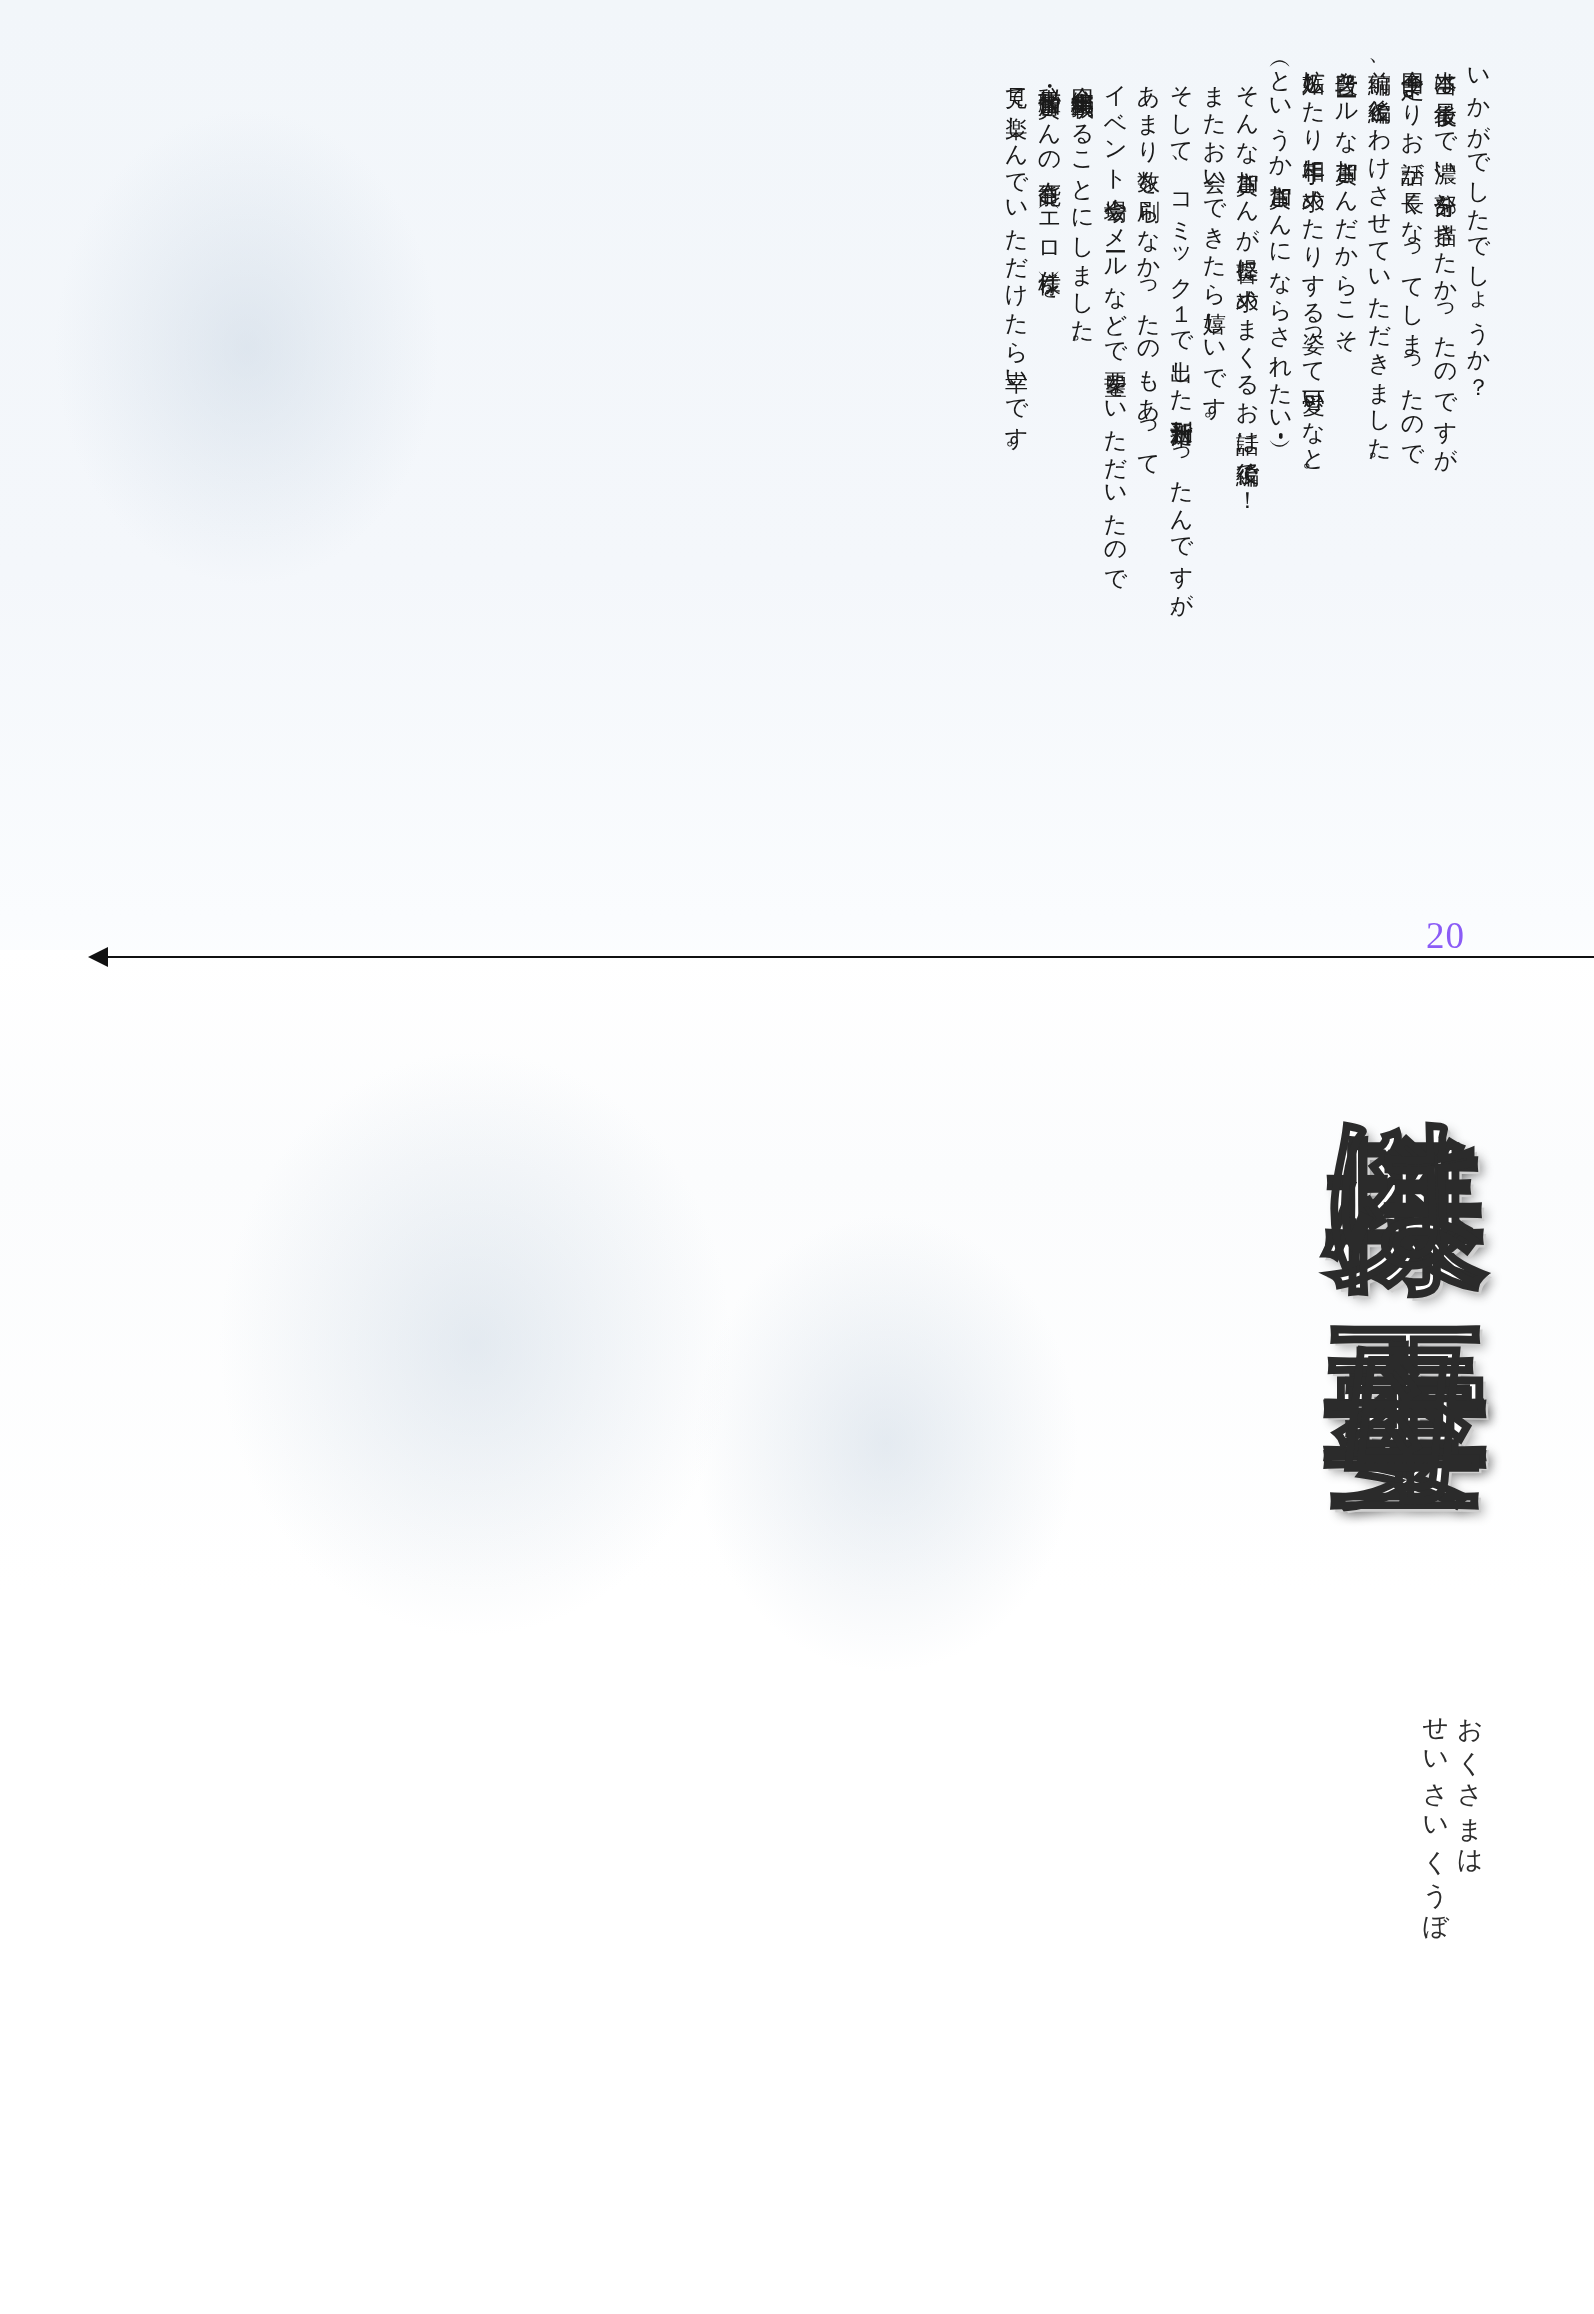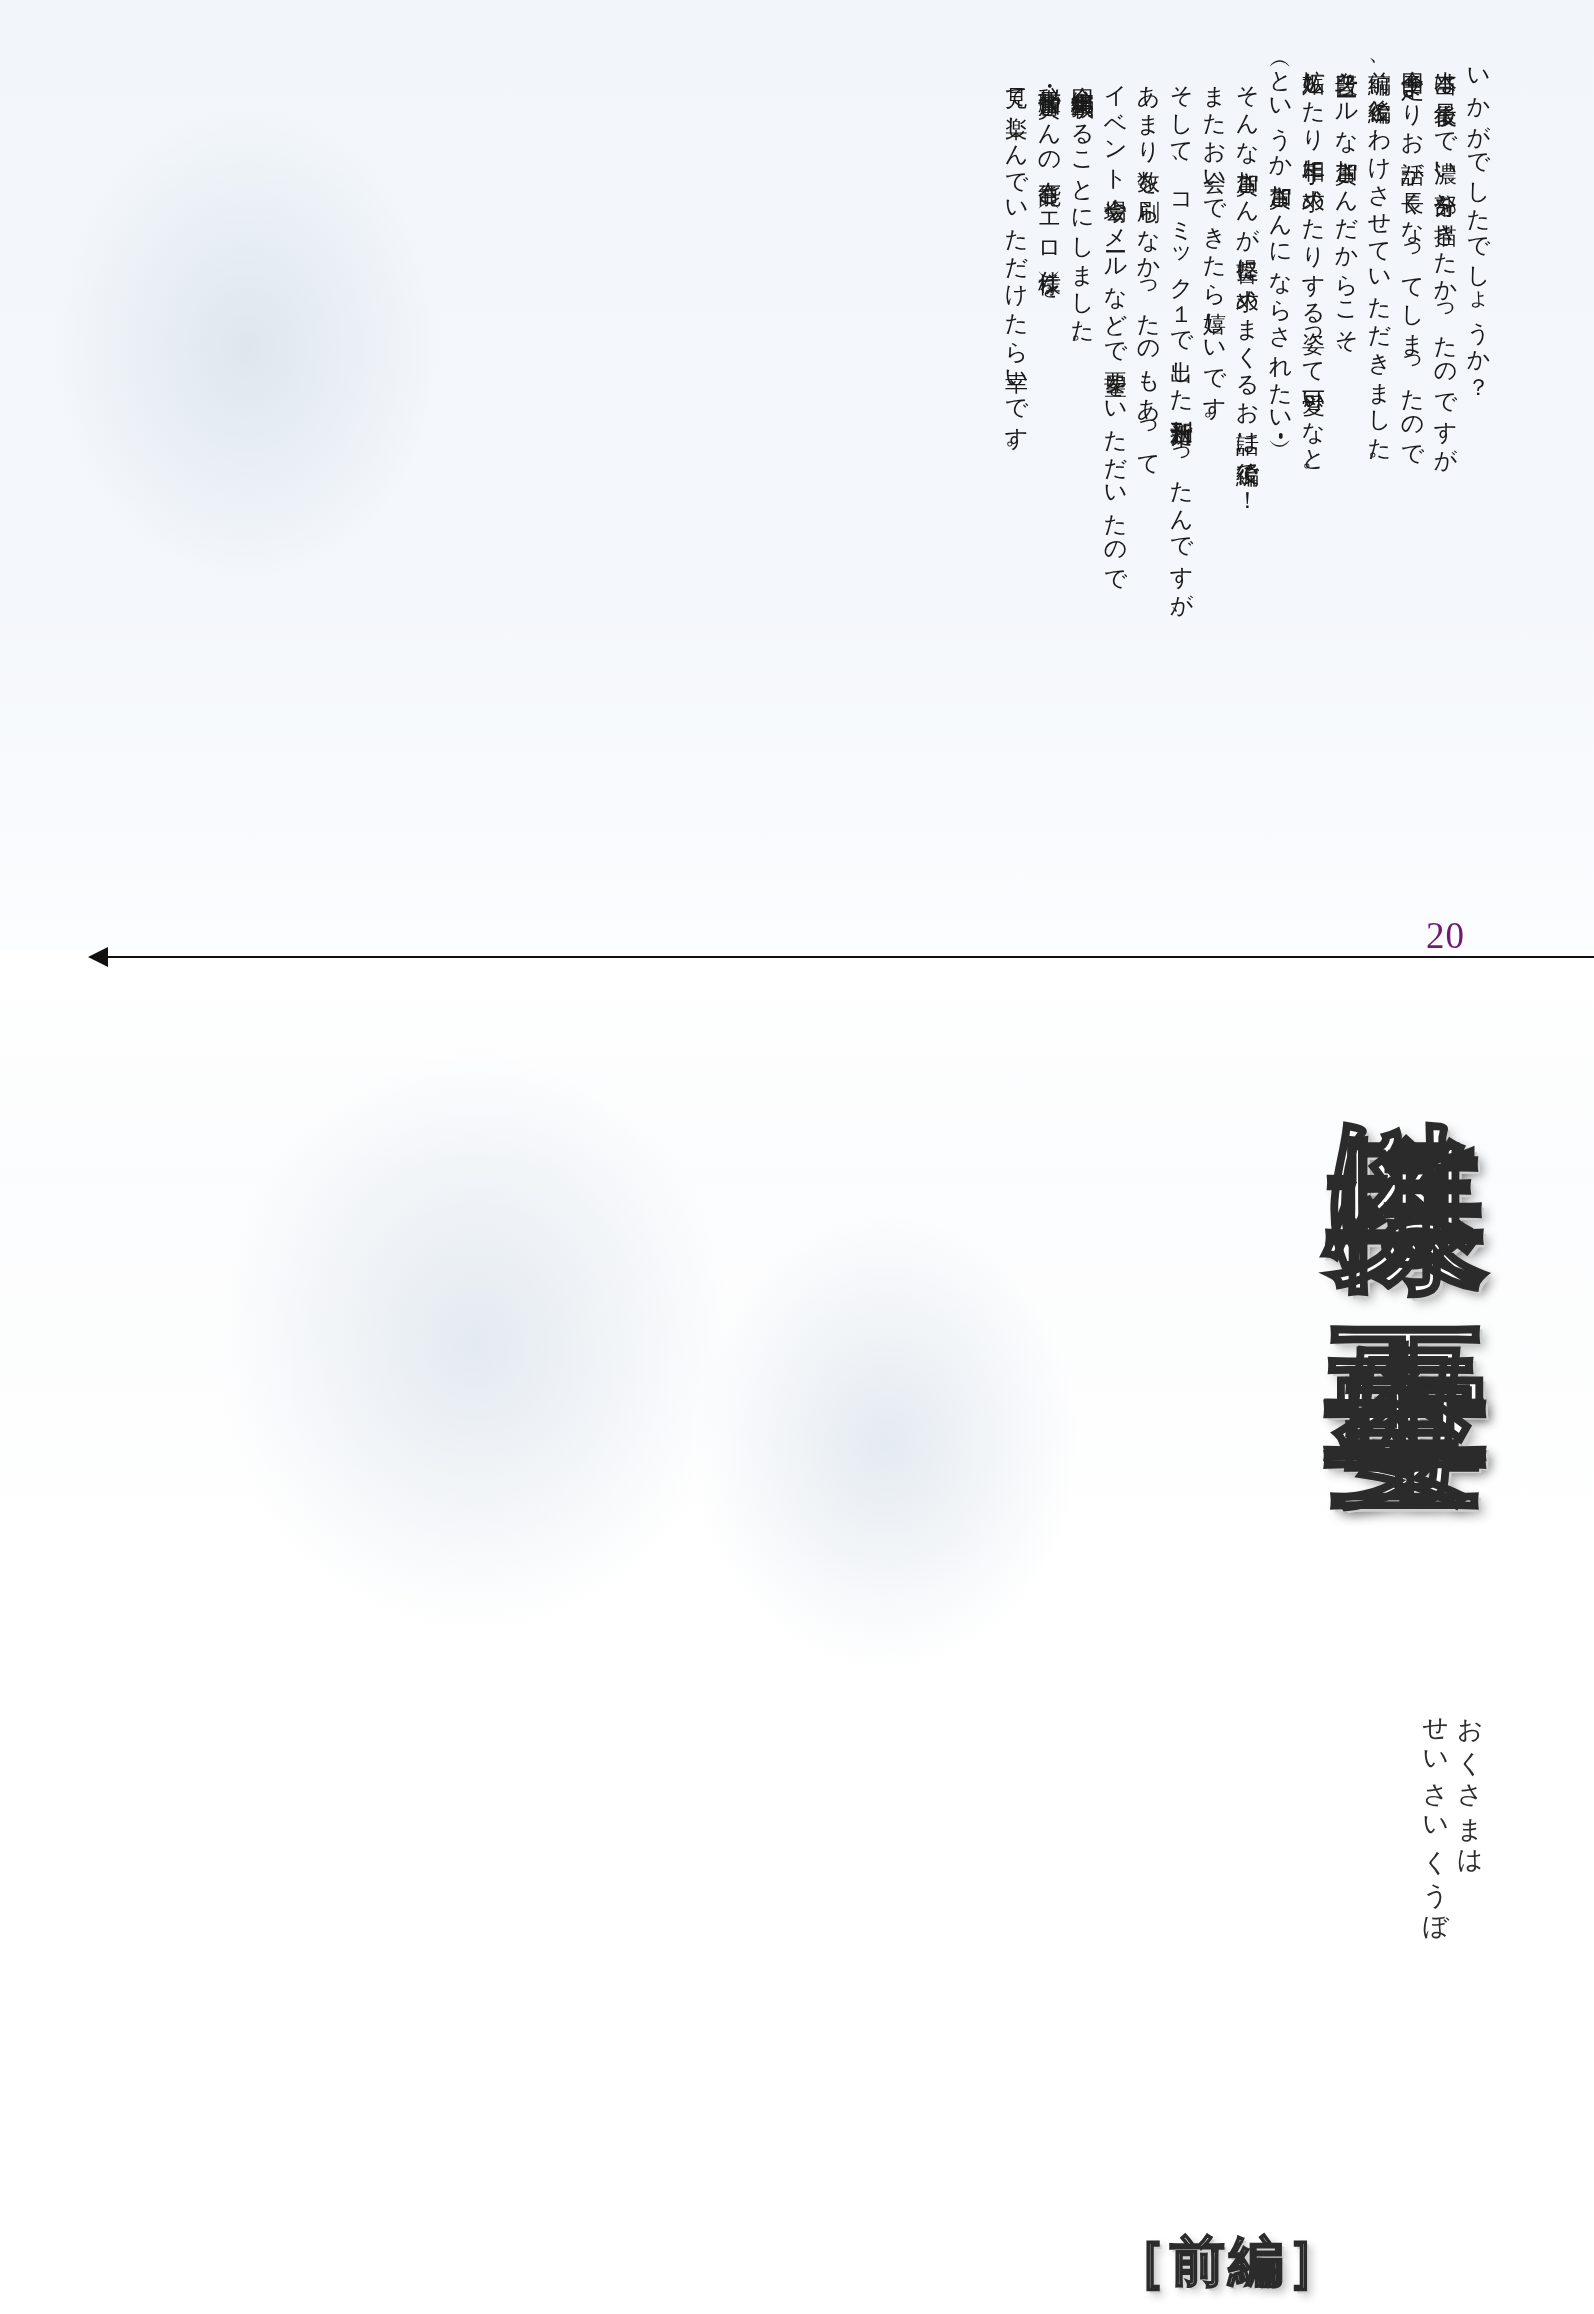--- a/index.html
+++ b/index.html
@@ -88,21 +88,21 @@
     border-top: 10px solid transparent;
     border-bottom: 10px solid transparent;
     border-right: 20px solid #111111;
   }
   .page-number {
     position: absolute;
     left: 1426px;
     top: 914px;
     font-family: "Liberation Serif", serif;
     font-size: 37px;
-    color: #701a75;
+    color: #8b5cf6;
     letter-spacing: 0.9px;
   }
 
   
   .title-area {
     position: absolute;
     right: 88px;
     top: 996px;
     width: 786px;
     height: 1297px;
@@ -200,17 +200,16 @@
   <div class="page-number">20</div>
   <div class="page-rule"></div>
   <div class="rule-arrow"></div>
 
   <div class="title-area">
     <div class="title-main">奥様は正妻空母</div>
     <div class="title-ruby">
       <span class="ruby-line">おくさまは</span>
       <span class="ruby-line">せいさいくうぼ</span>
     </div>
-    <div class="title-part">［前編］</div>
   </div>
 
 </div>
 
 
 </body></html>

